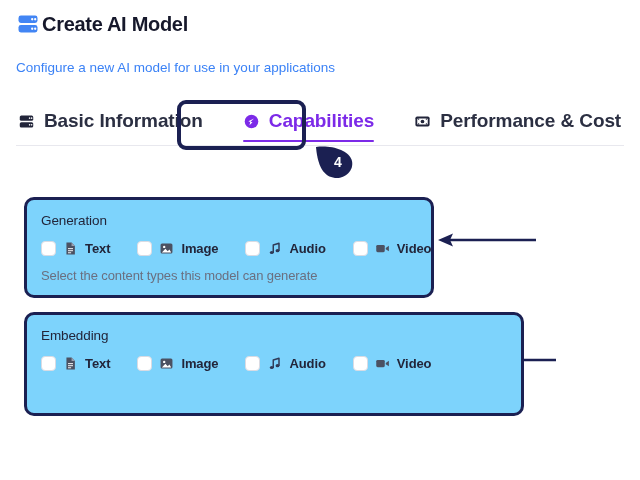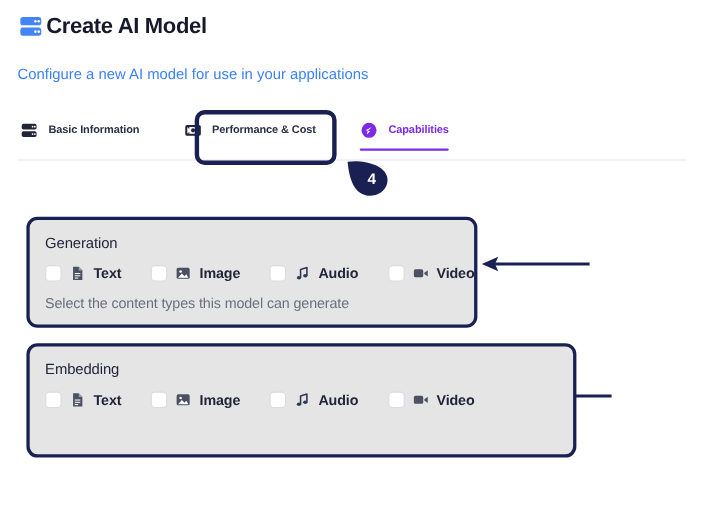--- a/index.html
+++ b/index.html
@@ -63,21 +63,21 @@
     gap: 9px;
     padding: 2px 10px 12px 2px;
     margin-right: 28px;
     position: relative;
     background: transparent;
     border: none;
     cursor: pointer;
     font-family: inherit;
   }
   .tab-label {
-    font-size: 10px;
+    font-size: 19px;
     font-weight: bold;
     color: #2b2f42;
     white-space: nowrap;
     letter-spacing: -0.1px;
   }
   .tab.active .tab-label { color: #7c2ae8; }
   .tab.active .tab-underline {
     position: absolute;
     left: 2px;
     right: 10px;
@@ -135,21 +135,21 @@
   
   .anno-arrow { position: absolute; pointer-events: none; }
   .anno-arrow-1 { left: 436px; top: 228px; width: 102px; height: 24px; }
   .anno-arrow-2 { left: 456px; top: 348px; width: 102px; height: 24px; }
 
   
   .cap-card {
     position: absolute;
     border: 3.5px solid #1b2052;
     border-radius: 10px;
-    background: #e5e5e5;
+    background: #7dd3fc;
     padding: 13px 14px 11px 14px;
   }
   #card-generation { left: 24px; top: 197px; width: 410px; height: 101px; }
   #card-embedding  { left: 24px; top: 312px; width: 500px; height: 104px; }
 
   .cap-title {
     font-size: 13.5px;
     font-weight: normal;
     color: #22253a;
     margin-bottom: 13px;
@@ -219,48 +219,48 @@
       <svg class="tab-icon" viewBox="0 0 24 24" aria-hidden="true">
         <rect x="2.5" y="3.5" width="19" height="7.5" rx="2.2" fill="#22253a"></rect>
         <rect x="2.5" y="13" width="19" height="7.5" rx="2.2" fill="#22253a"></rect>
         <circle cx="16.4" cy="7.25" r="1.1" fill="#ffffff"></circle>
         <circle cx="19.3" cy="7.25" r="1.1" fill="#ffffff"></circle>
         <circle cx="16.4" cy="16.75" r="1.1" fill="#ffffff"></circle>
         <circle cx="19.3" cy="16.75" r="1.1" fill="#ffffff"></circle>
       </svg>
     </span>
     <span class="tab-label">Basic Information</span>
+  </button>
+
+  <button class="tab active">
+    <span>
+      <svg class="tab-icon" viewBox="0 0 24 24" aria-hidden="true">
+        <circle cx="12" cy="12" r="9.6" fill="#7c2ae8"></circle>
+        <path d="M15.6 7.6 L10.6 12.4 L13.4 13.2 L9.2 17.2 L10.2 12.6 L7.6 11.8 Z" fill="#ffffff"></path>
+      </svg>
+    </span>
+    <span class="tab-label">Capabilities</span>
+    <span class="tab-underline"></span>
   </button>
 
   <button class="tab">
     <span>
       <svg class="tab-icon" viewBox="0 0 24 24" aria-hidden="true">
         <rect x="2" y="5" width="20" height="14" rx="2.4" fill="#22253a"></rect>
         <rect x="4.6" y="7.6" width="14.8" height="8.8" rx="1" fill="#ffffff"></rect>
         <circle cx="12" cy="12" r="2.6" fill="#22253a"></circle>
         <path d="M4.6 7.6 h2.6 v2.6 z" fill="#22253a"></path>
         <path d="M19.4 7.6 h-2.6 v2.6 z" fill="#22253a"></path>
         <path d="M4.6 16.4 h2.6 v-2.6 z" fill="#22253a"></path>
         <path d="M19.4 16.4 h-2.6 v-2.6 z" fill="#22253a"></path>
       </svg>
     </span>
     <span class="tab-label">Performance &amp; Cost</span>
   </button>
 
-  <button class="tab active">
-    <span>
-      <svg class="tab-icon" viewBox="0 0 24 24" aria-hidden="true">
-        <circle cx="12" cy="12" r="9.6" fill="#7c2ae8"></circle>
-        <path d="M15.6 7.6 L10.6 12.4 L13.4 13.2 L9.2 17.2 L10.2 12.6 L7.6 11.8 Z" fill="#ffffff"></path>
-      </svg>
-    </span>
-    <span class="tab-label">Capabilities</span>
-    <span class="tab-underline"></span>
-  </button>
-
 </div>
 
 <div class="tab-divider"></div>
 
 <div class="anno-box"></div>
 
 <div class="anno-pin">
   <svg width="40" height="34" viewBox="0 0 40 34" aria-hidden="true">
     <path d="M1 2 C14 0, 34 4, 37 16 C39 26, 30 33, 22 33 C11 33, 3 25, 1 2 Z" fill="#1b2052"></path>
   </svg>

